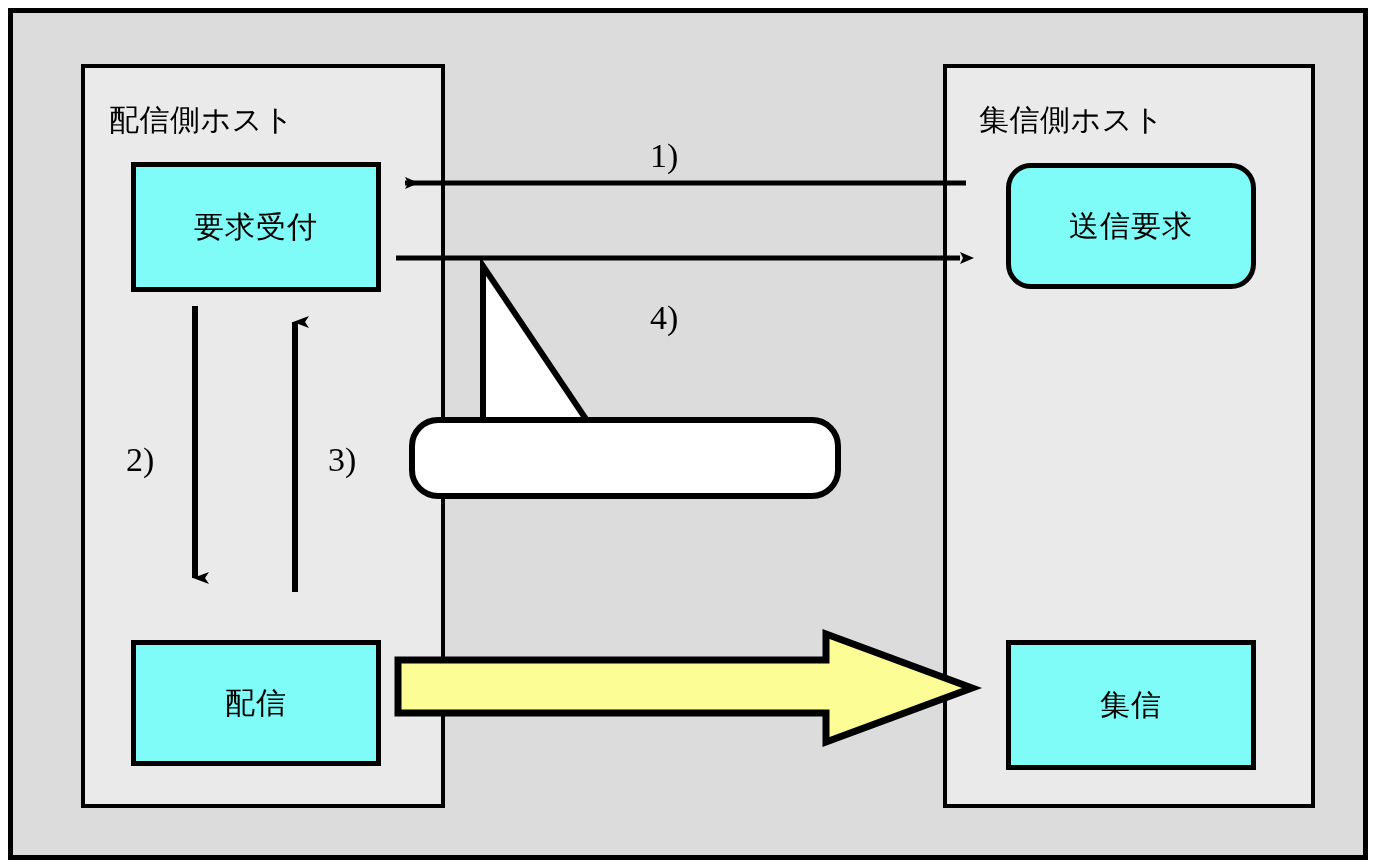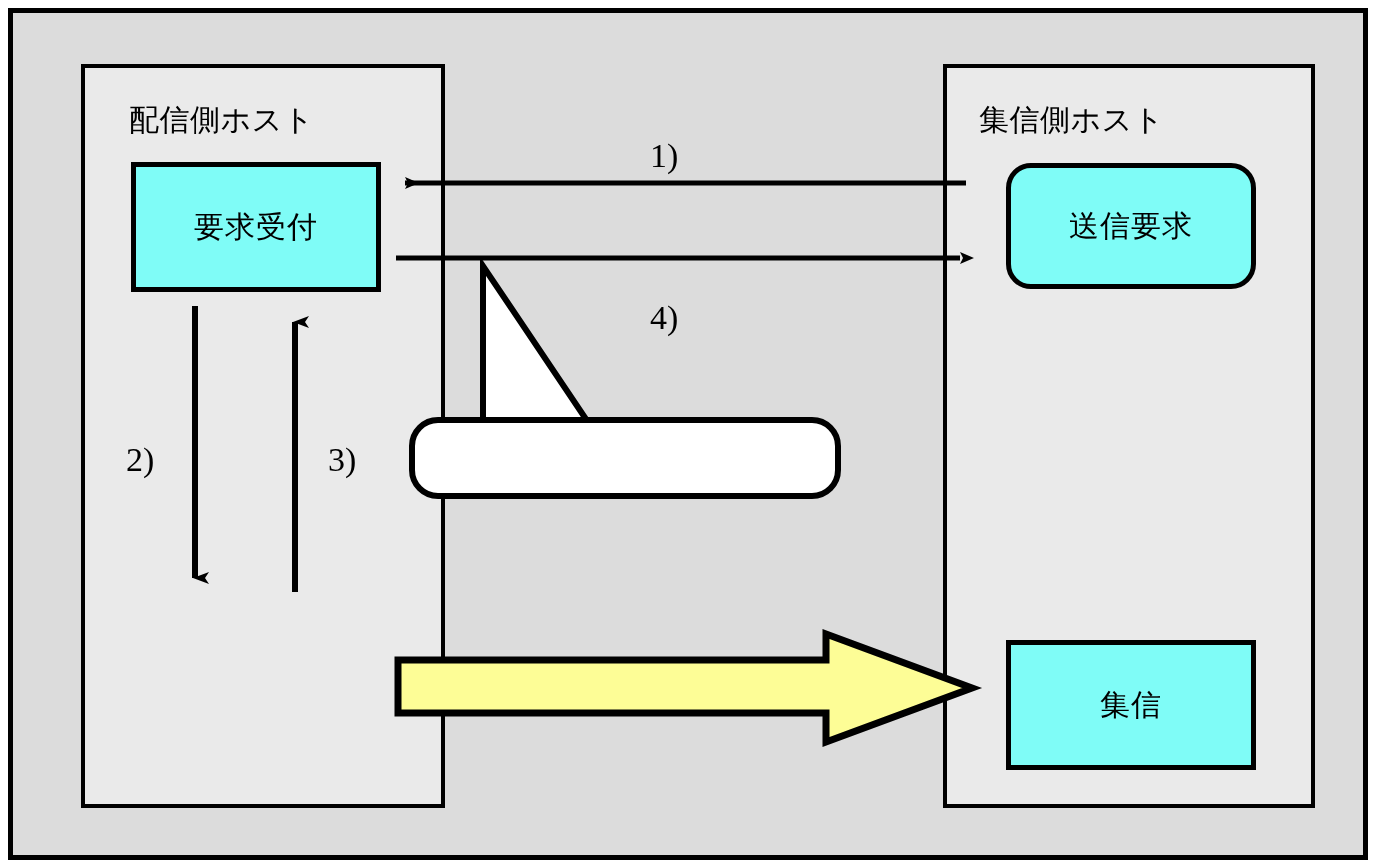--- a/index.html
+++ b/index.html
@@ -17,27 +17,28 @@
   .callout-text{position:absolute;font-size:30px;color:#000;white-space:nowrap;letter-spacing:1px;}
   .ytext{position:absolute;font-size:30px;color:#000;white-space:nowrap;letter-spacing:2px;}
 </style>
 </head>
 <body>
 
 <div id="stage">
   <div id="frame">
 
     <div class="host-panel" style="left:68px;top:51px;width:364px;height:744px;"></div>
-    <div class="host-title" style="left:116px;top:87px;">配信側ホスト</div>
+    <div class="host-title" style="left:96px;top:87px;">配信側ホスト</div>
 
     <div class="host-panel" style="left:930px;top:51px;width:372px;height:744px;"></div>
     <div class="host-title" style="left:966px;top:87px;">集信側ホスト</div>
 
     <div class="node" style="left:118px;top:149px;width:250px;height:130px;">要求受付</div>
 
+    <div class="node" style="left:118px;top:627px;width:250px;height:126px;">配信</div>
 
     <div class="node" style="left:993px;top:150px;width:250px;height:126px;border-radius:25px;">送信要求</div>
 
     <div class="node" style="left:993px;top:627px;width:250px;height:130px;">集信</div>
 
     <div class="step-label" style="left:637px;top:124px;">1)</div>
     <div class="step-label" style="left:113px;top:428px;">2)</div>
     <div class="step-label" style="left:315px;top:428px;">3)</div>
     <div class="step-label" style="left:637px;top:286px;">4)</div>
 

